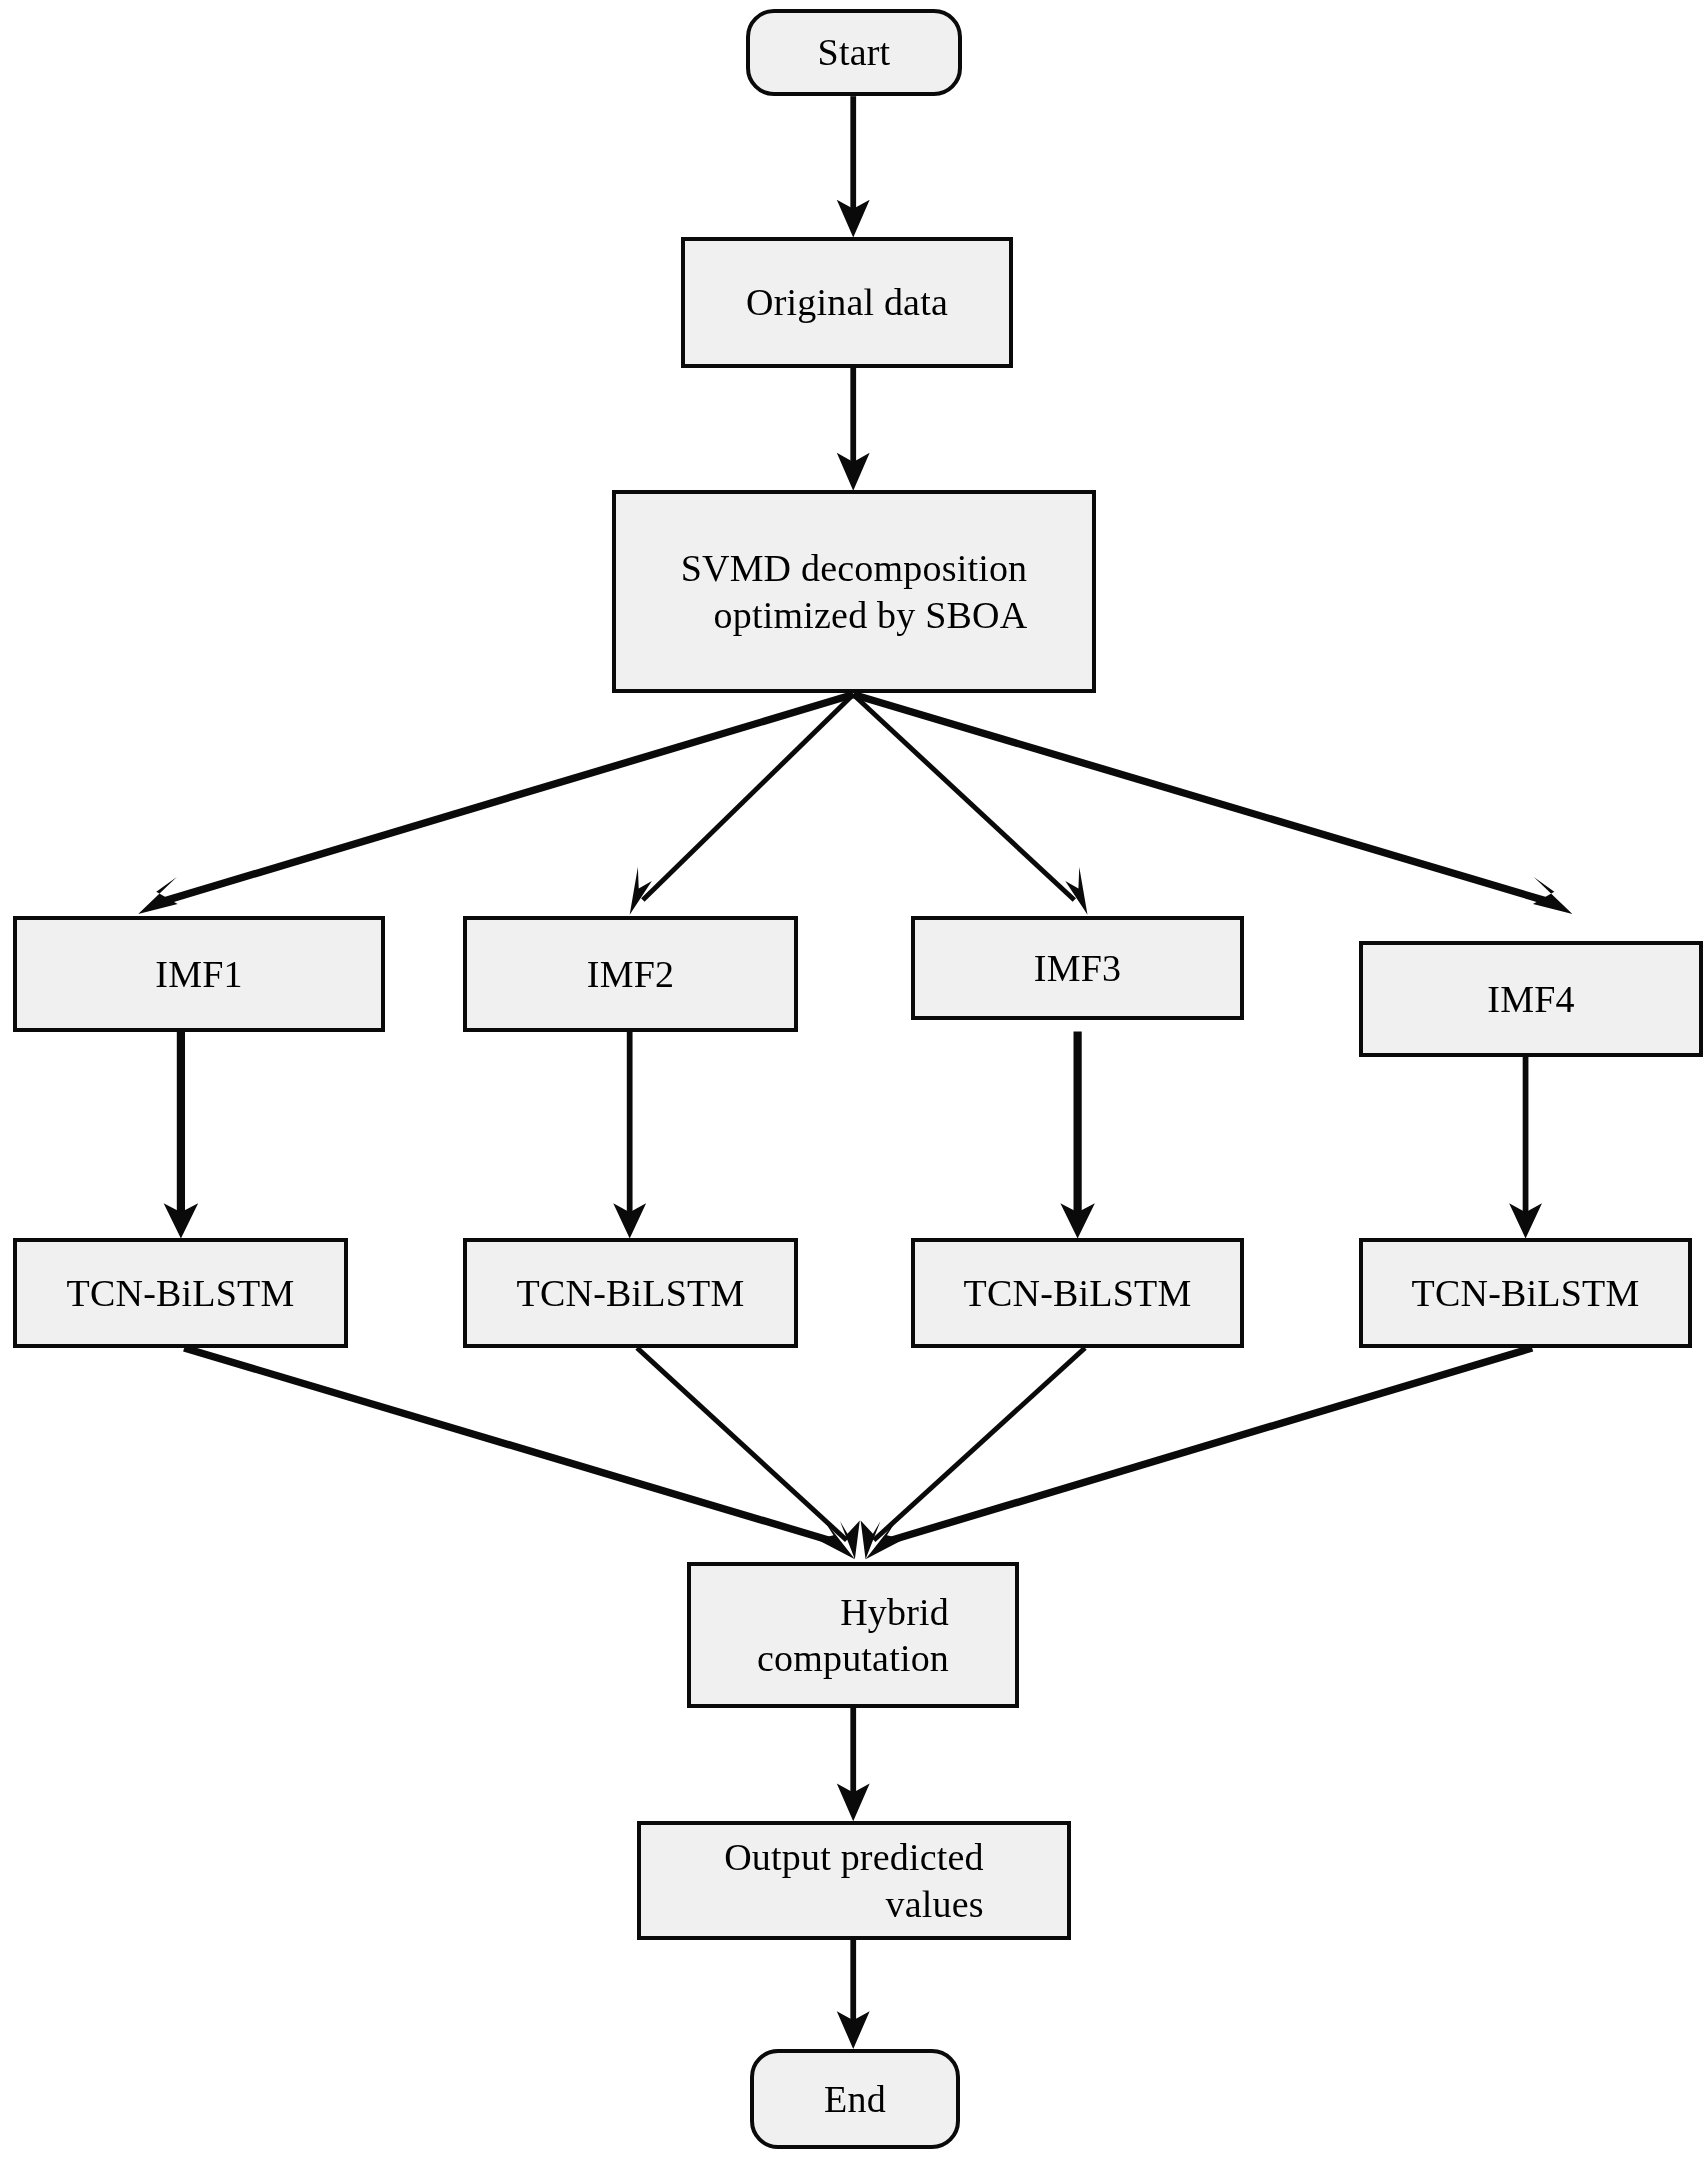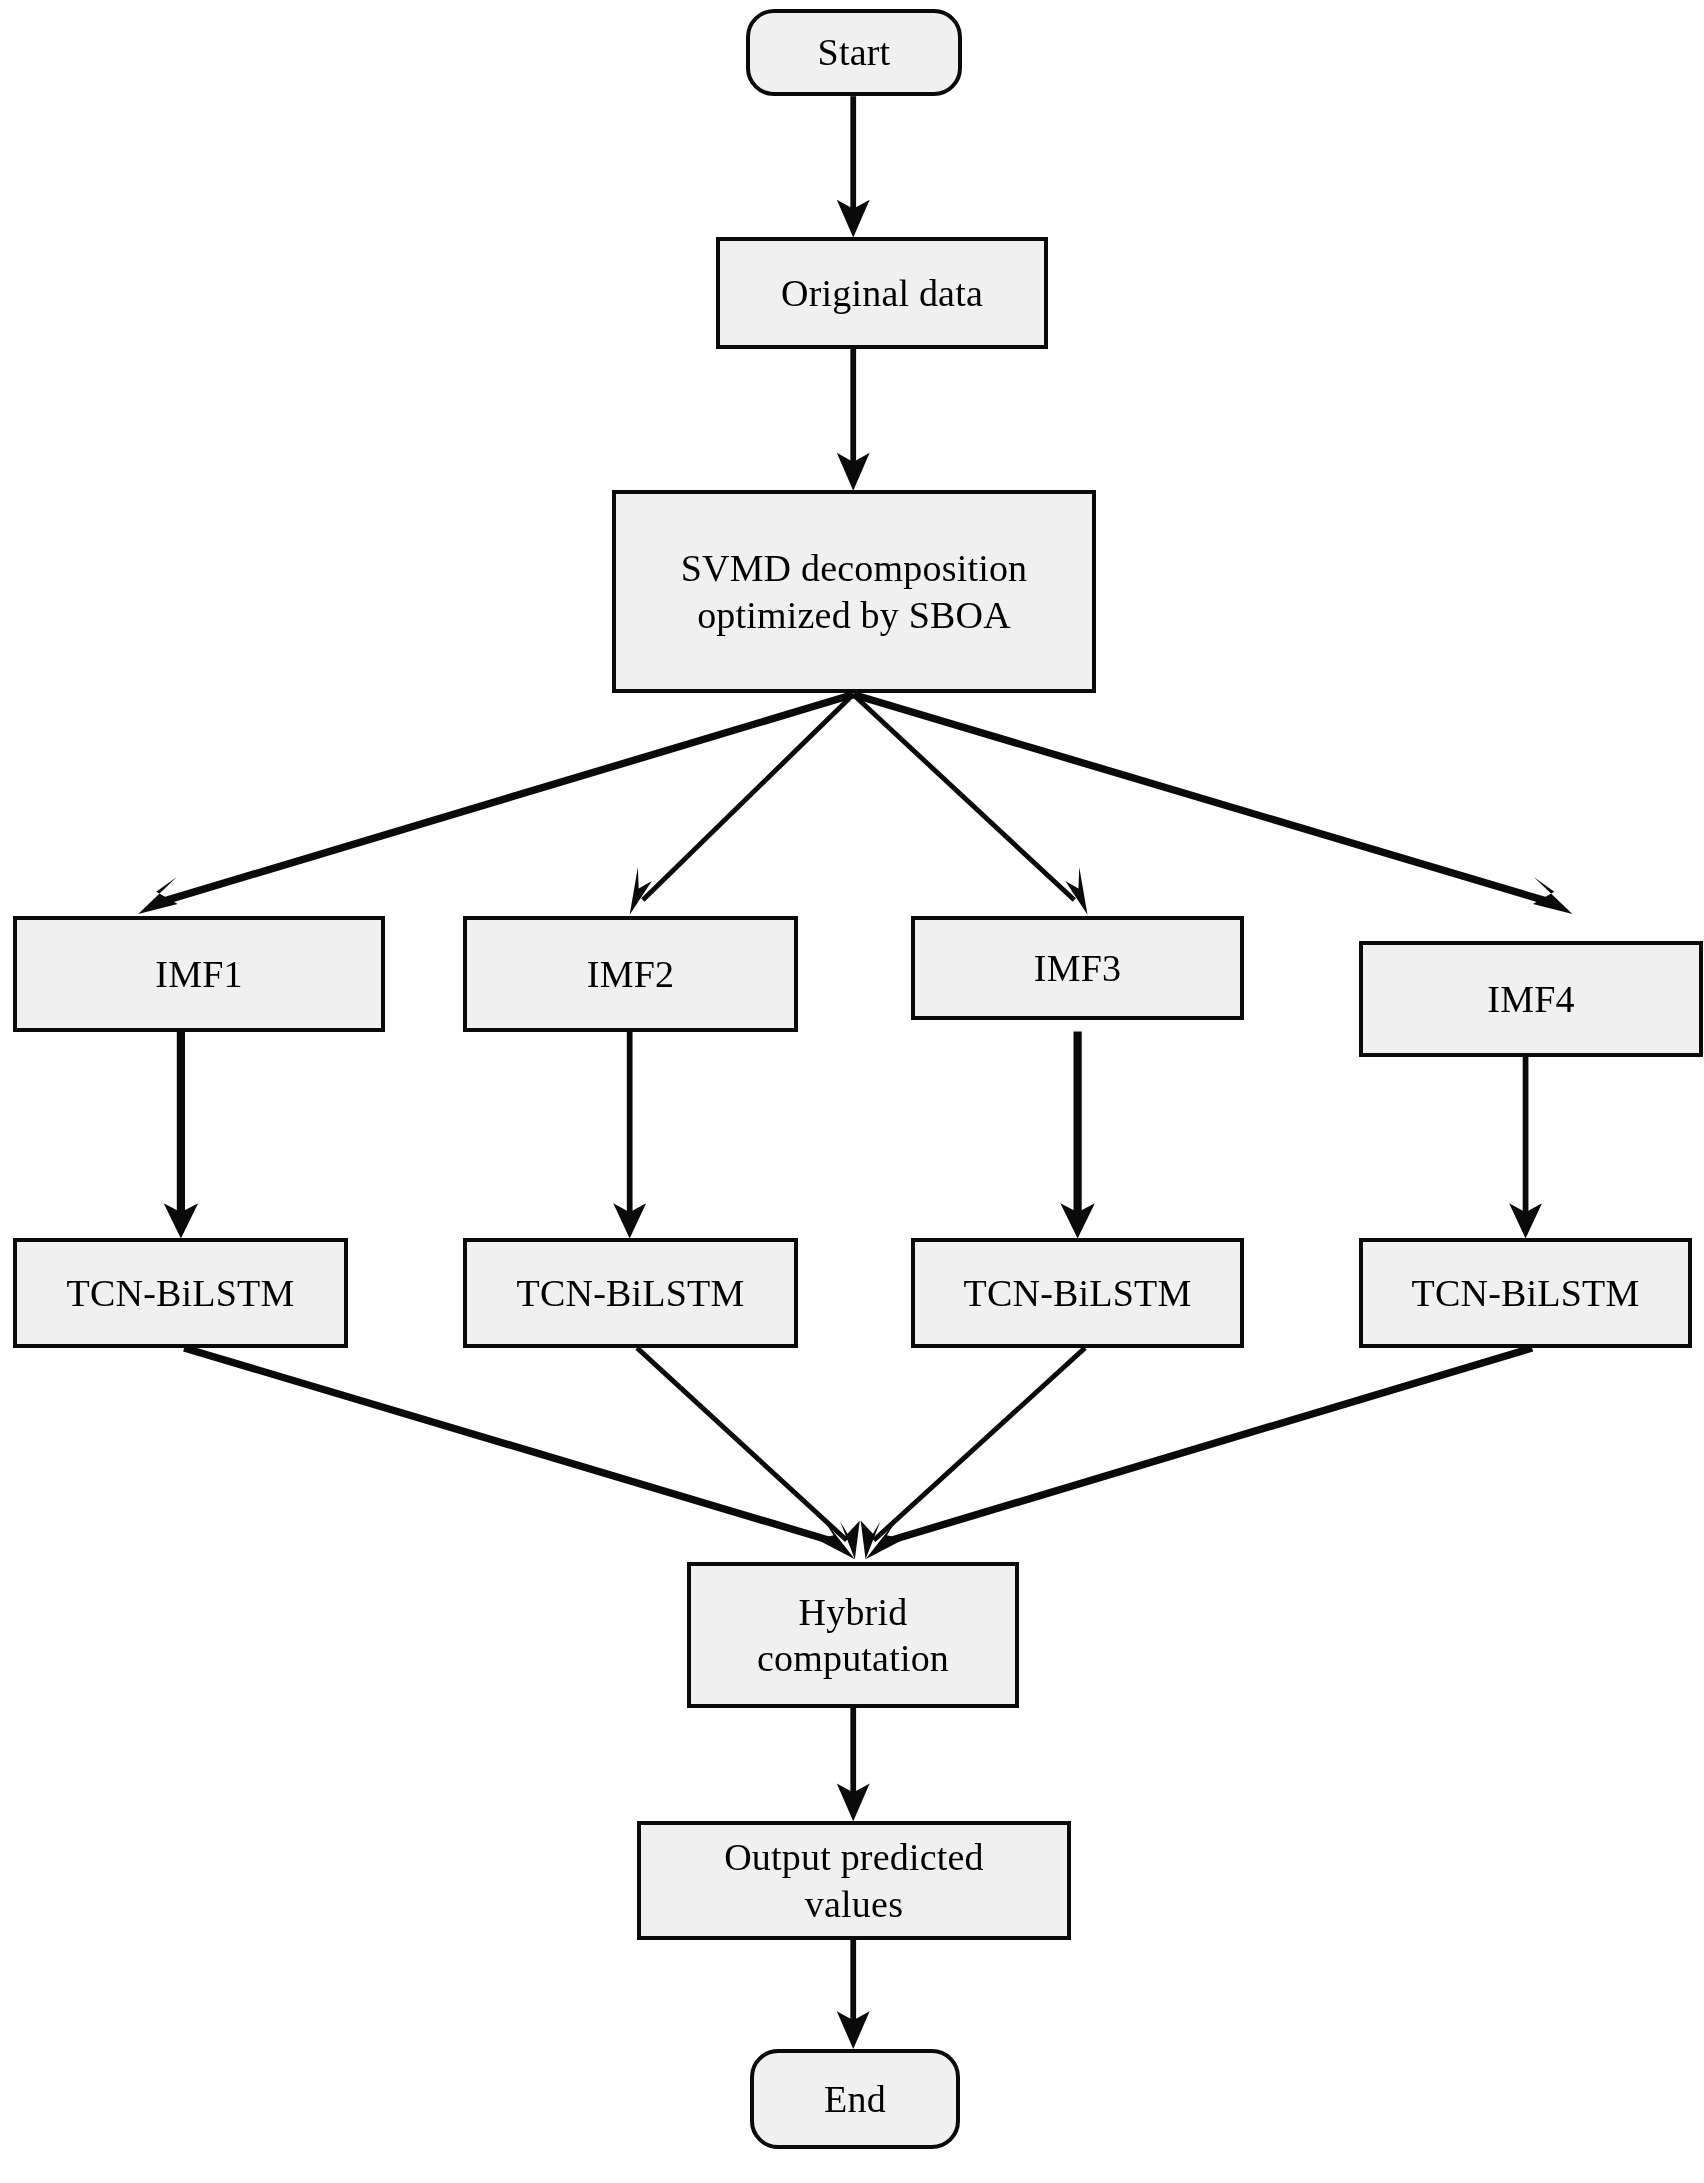--- a/index.html
+++ b/index.html
@@ -23,21 +23,21 @@
     height: 2183px;
   }
   .node-box {
     position: absolute;
     box-sizing: border-box;
     background: #f0f0f0;
     border: 4.1px solid #0a0a0a;
     display: flex;
     align-items: center;
     justify-content: center;
-    text-align: center;
+    text-align: right;
     color: #000000;
     font-family: "Liberation Serif", "DejaVu Serif", serif;
     font-size: 38px;
     line-height: 1.22;
     letter-spacing: 0.2px;
     z-index: 3;
   }
   .node-box.terminal {
     border-radius: 28px;
   }
@@ -142,21 +142,21 @@
       <line class="edge-line" x1="1038" y1="2360" x2="1038" y2="2462" stroke-width="7"></line>
       <polygon class="edge-head" points="1038,2493 1018,2447 1038,2458 1058,2447"></polygon>
     </g>
 
   </svg>
 
   <div class="node-box terminal" style="left:746px; top:9px; width:216px; height:87px;">
     <span class="node-label">Start</span>
   </div>
 
-  <div class="node-box" style="left:716px; top:237px; width:332px; height:112px;">
+  <div class="node-box" style="left:681px; top:237px; width:332px; height:131px;">
     <span class="node-label">Original data</span>
   </div>
 
   <div class="node-box" style="left:612px; top:490px; width:484px; height:203px;">
     <span class="node-label">SVMD decomposition
 optimized by SBOA</span>
   </div>
 
   <div class="node-box" style="left:13px; top:916px; width:372px; height:116px;">
     <span class="node-label">IMF1</span>

